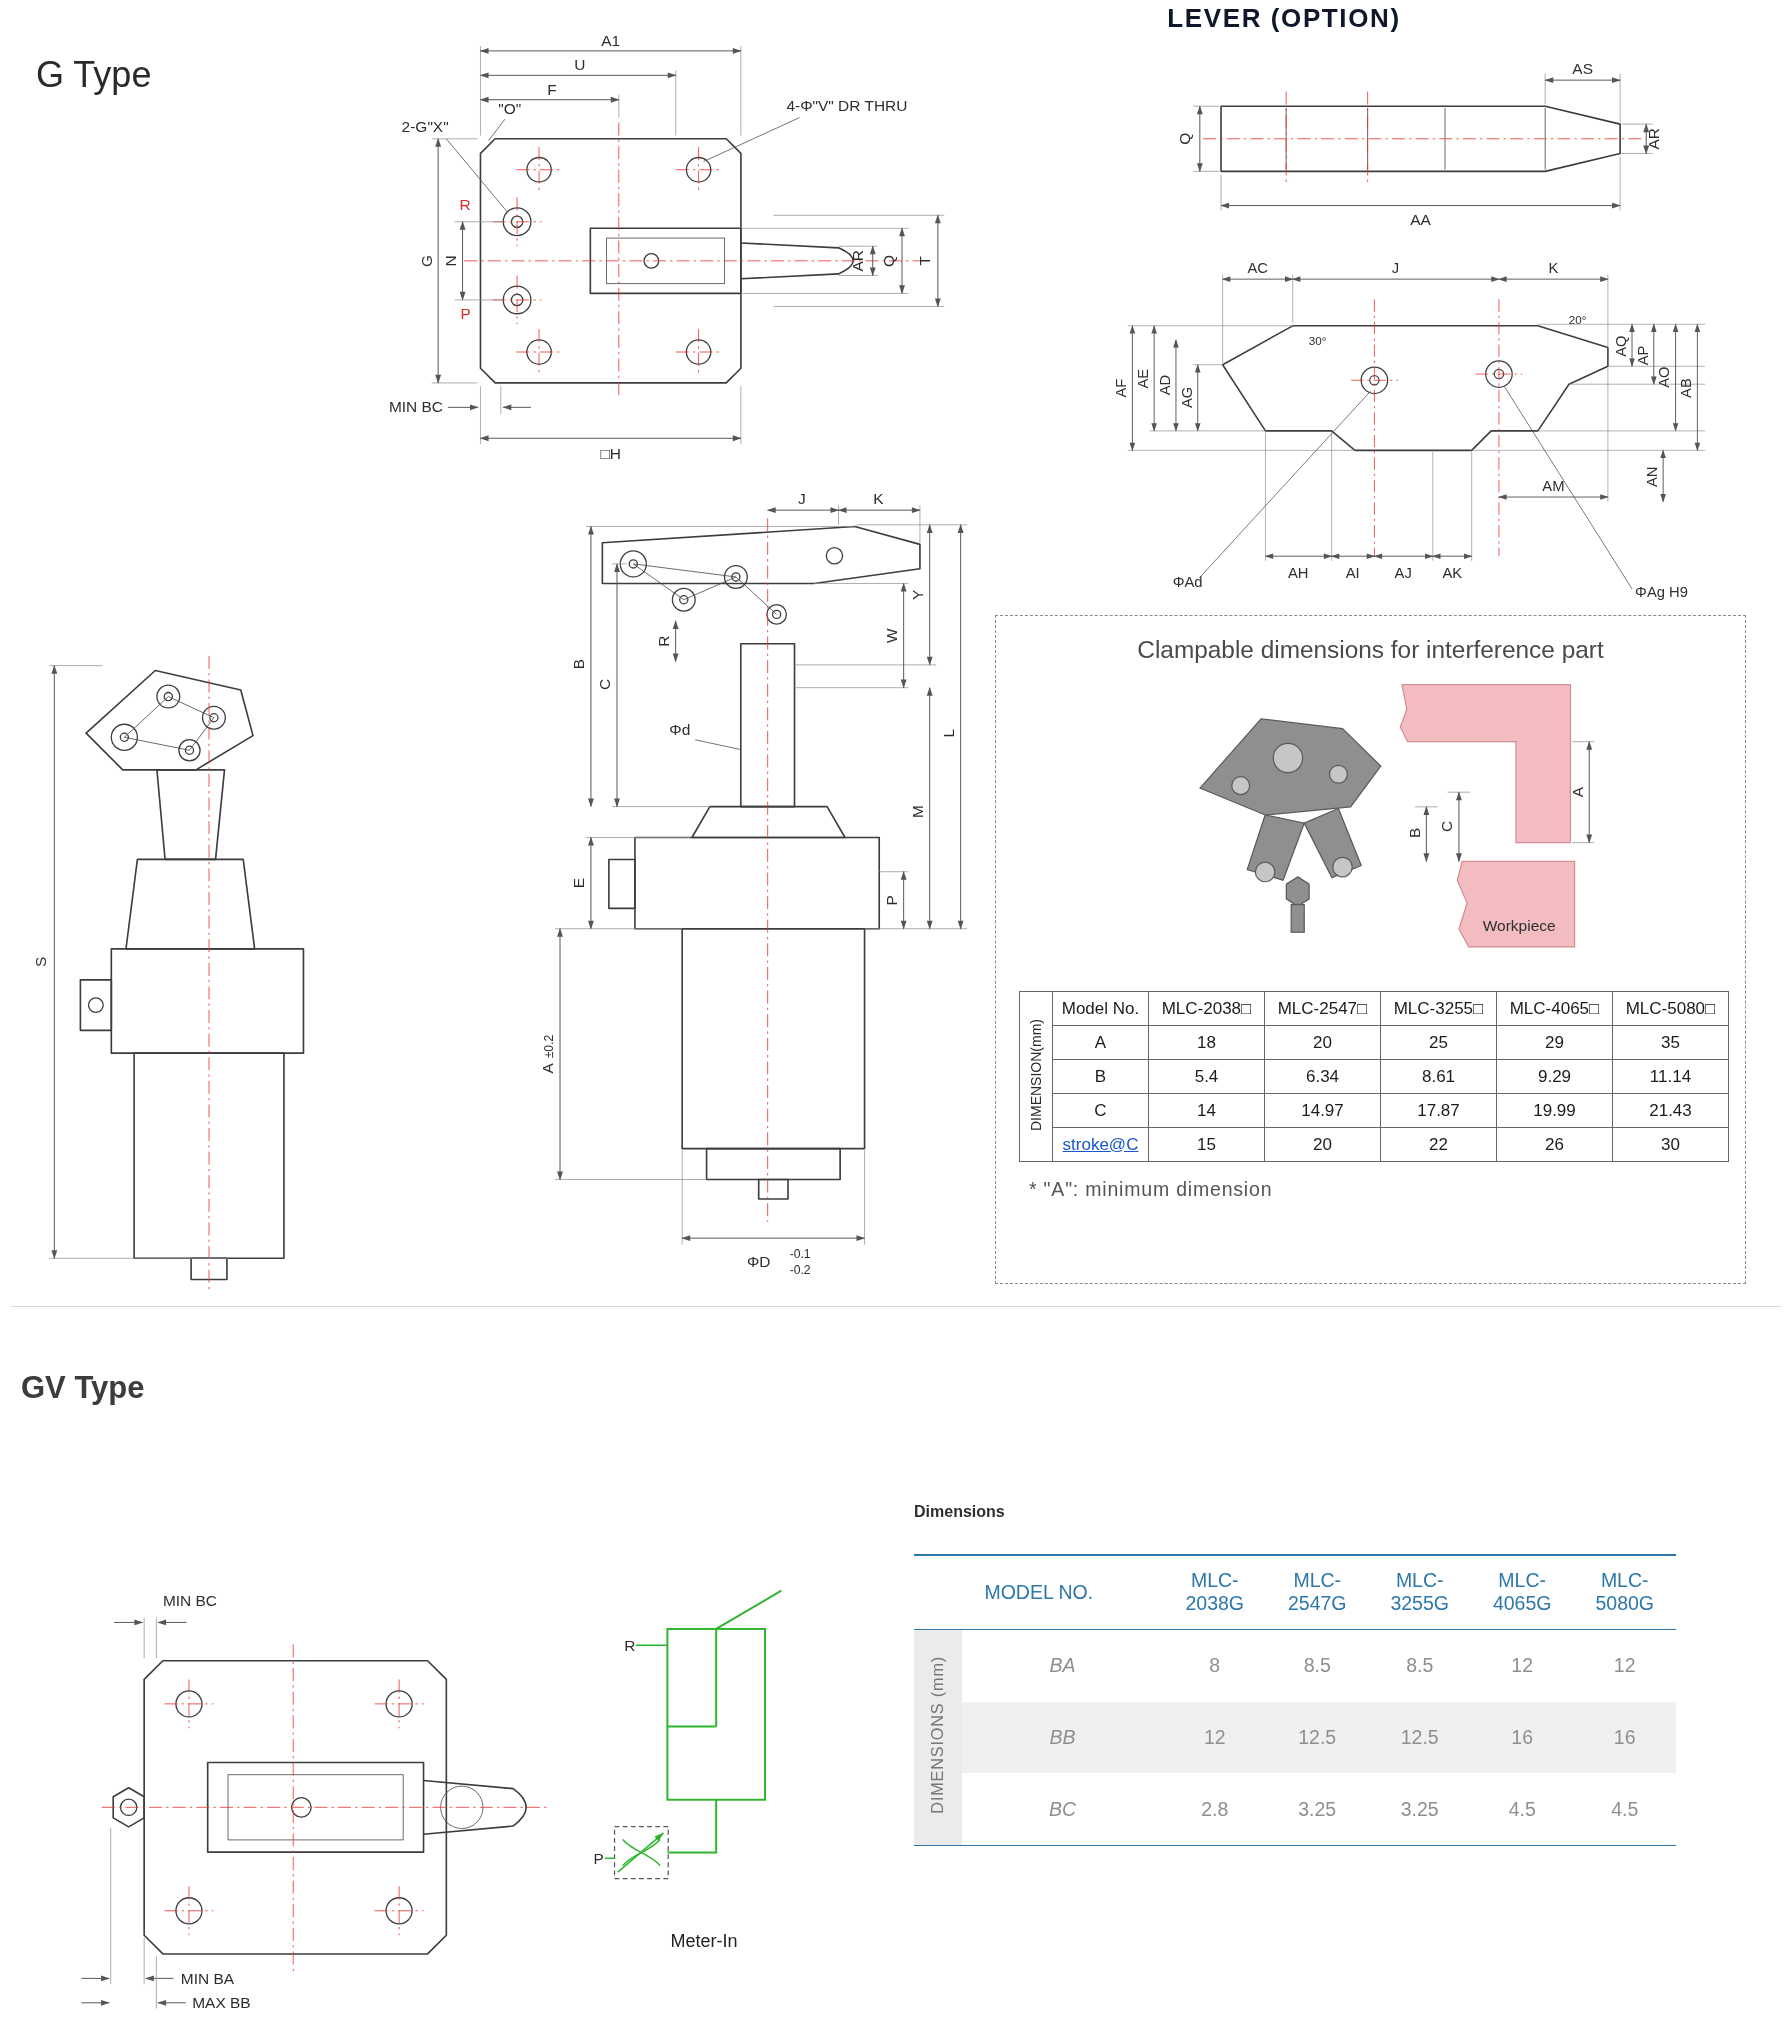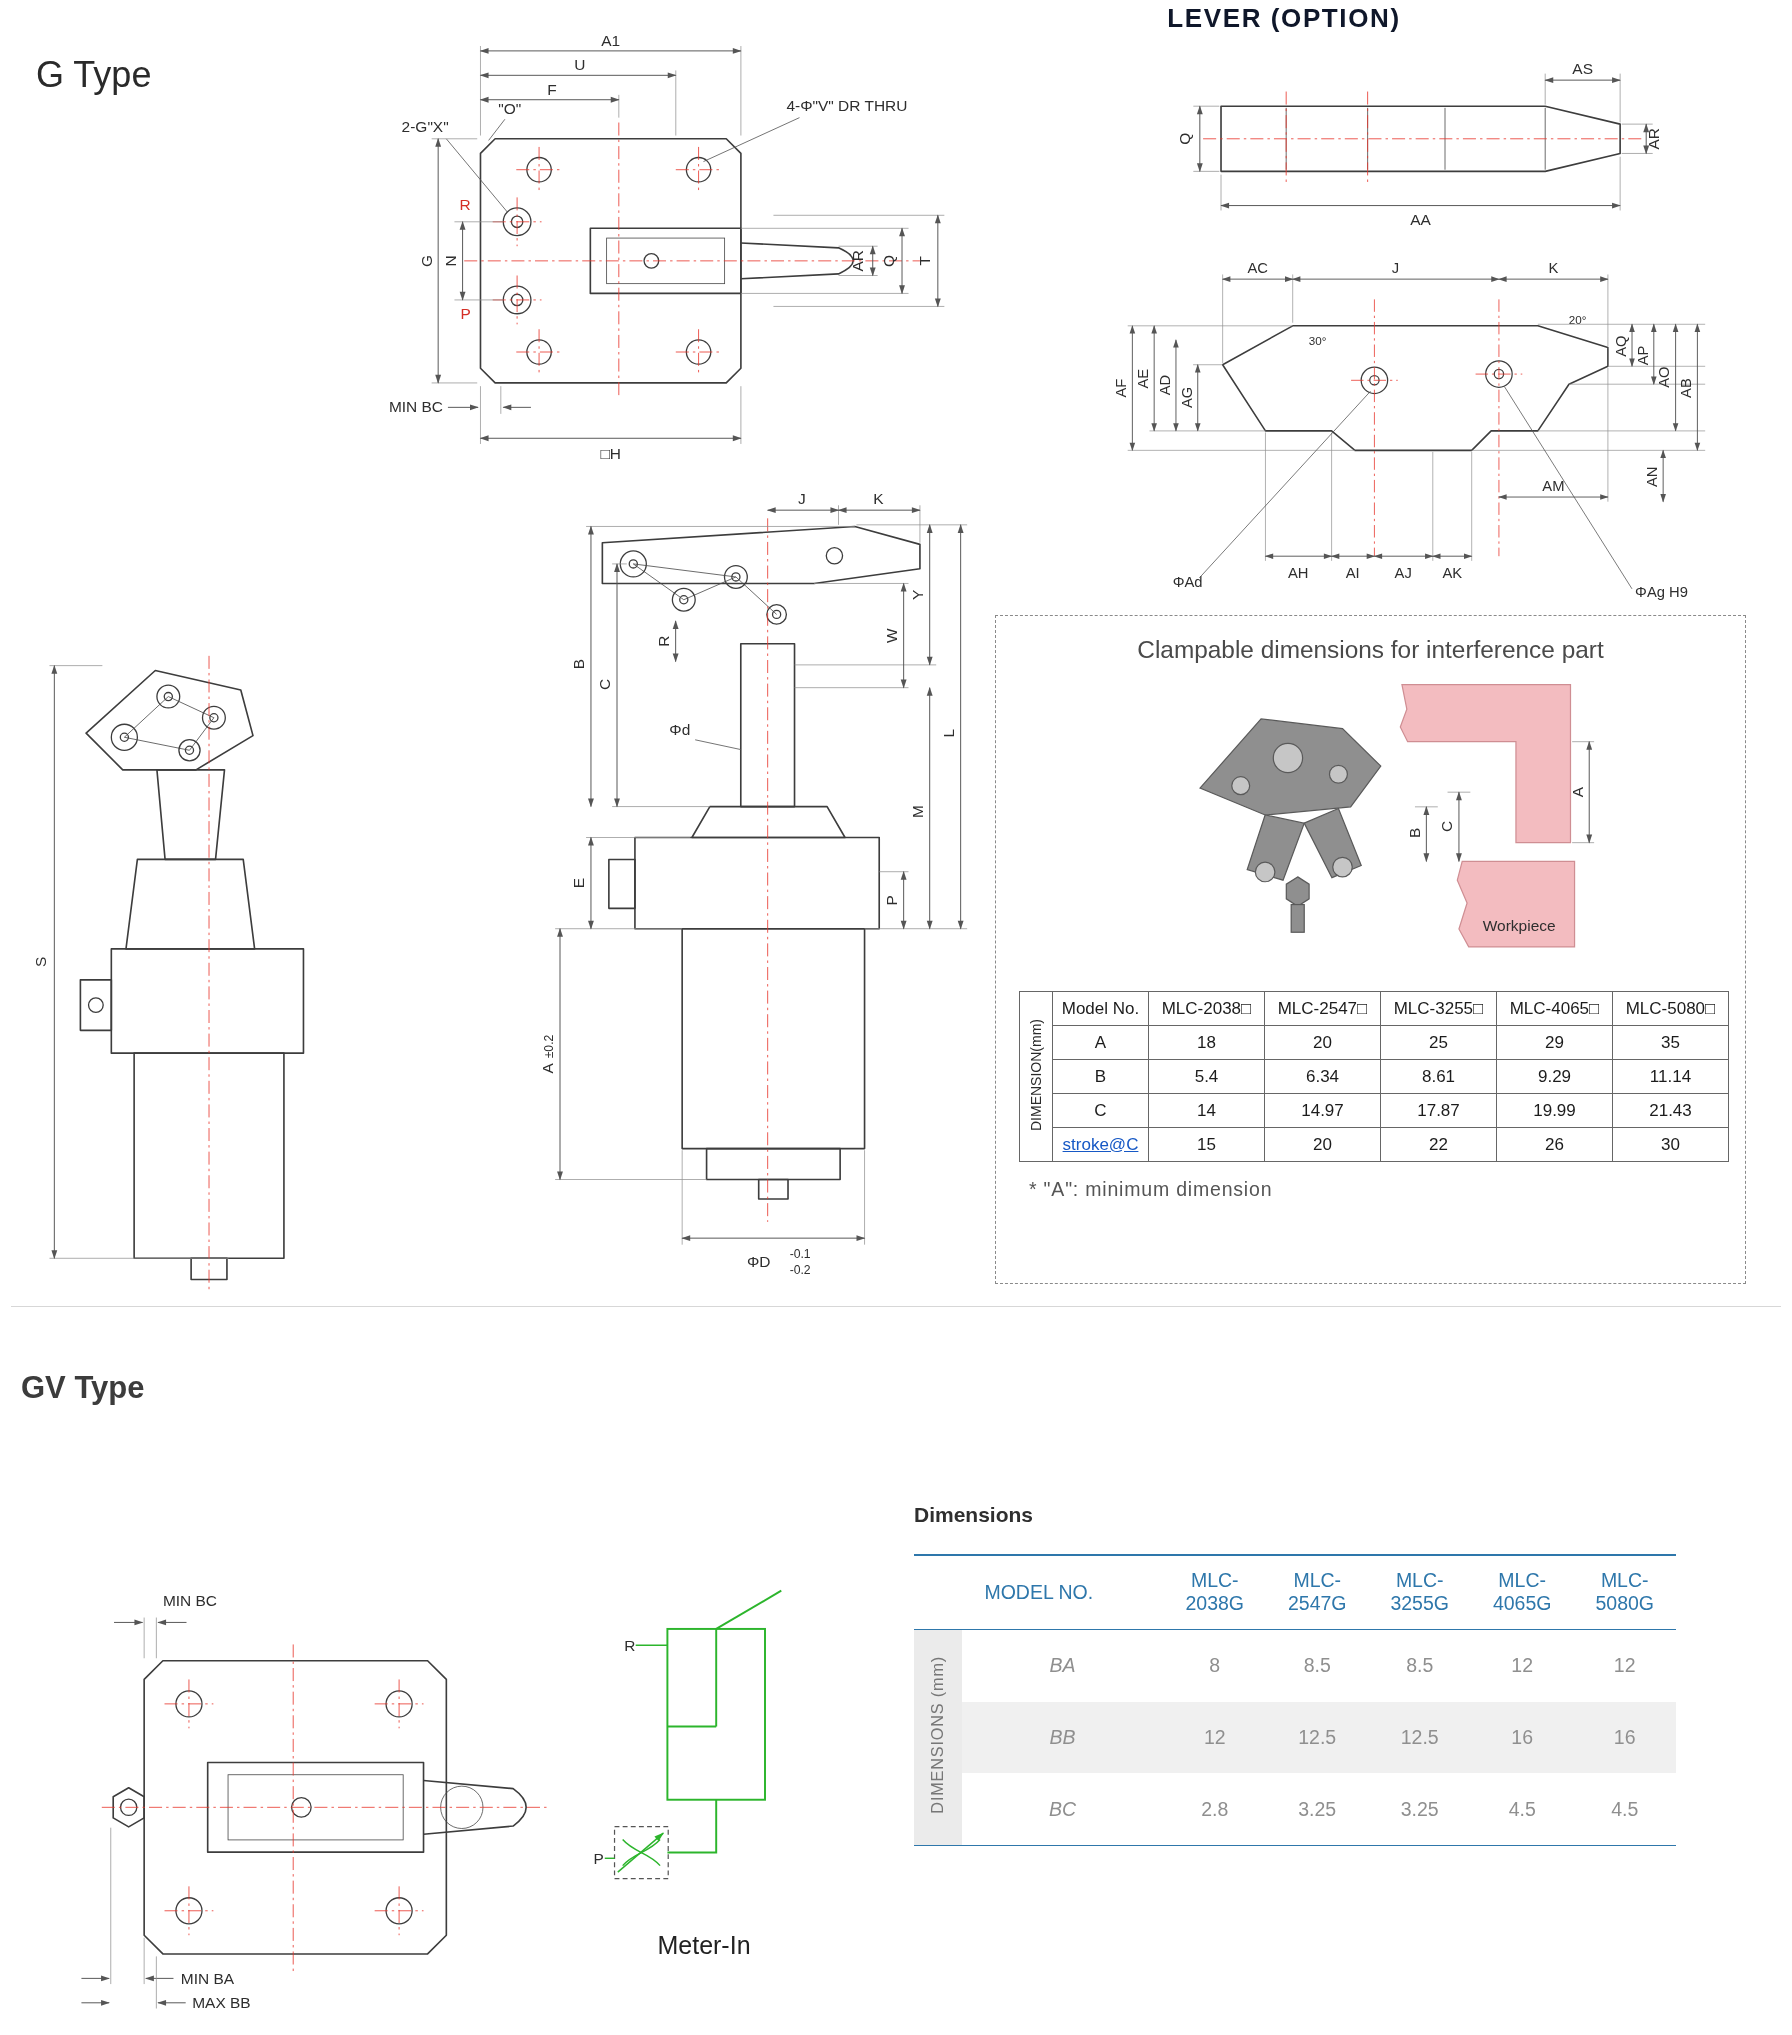--- a/index.html
+++ b/index.html
@@ -18,34 +18,34 @@
 .red{fill:#d42f26;}
 .sm{font-size:15px;}
 .grn{stroke:#2cb52c;stroke-width:2.4;fill:none;}
 .grnthin{stroke:#2cb52c;stroke-width:1.8;fill:none;}
 .gray-part{fill:#8f8f8f;stroke:#5a5a5a;stroke-width:1.5;}
 .gray-bolt{fill:#c6c6c6;stroke:#5a5a5a;stroke-width:1.5;}
 .pink-part{fill:#f3bcc0;stroke:#cf8e93;stroke-width:1.5;}
 .h-g{position:absolute;left:36px;top:54px;font-size:36px;color:#2a2a2a;}
 .h-lever{position:absolute;left:1105px;top:3.3px;width:358px;text-align:center;font-size:26px;font-weight:bold;color:#0f172a;letter-spacing:1.6px;}
 .h-gv{position:absolute;left:21px;top:1370px;font-size:31px;font-weight:bold;color:#3c3c3c;}
-.h-dims{position:absolute;left:914px;top:1503px;font-size:21px;font-weight:bold;color:#2f2f2f;}
+.h-dims{position:absolute;left:914px;top:1503px;font-size:16px;font-weight:bold;color:#2f2f2f;}
 .divider{position:absolute;left:11.4px;top:1306px;width:1770px;border-top:0.8px solid #d7d7d7;}
 .clamp-box{position:absolute;left:995px;top:615px;width:751px;height:669px;border:1.6px dashed #8a8a8a;}
 .clamp-title{position:absolute;top:19.5px;left:0;width:100%;text-align:center;font-size:24.4px;color:#4a4a4a;}
 .clamp-illu{position:absolute;left:147px;top:54px;}
 .ctable{position:absolute;left:23px;top:375px;border-collapse:collapse;font-size:17px;color:#1c1c1c;}
 .ctable td{border:0.8px solid #666;padding:6.5px 4.9px;text-align:center;}
 .ctable td.cval{min-width:116px;}
 .ctable td.clabel{min-width:96px;}
 .ctable td.cside{min-width:0;width:33px;padding:1.6px;font-size:14px;color:#2a2a2a;}
 .cside span{writing-mode:vertical-rl;transform:rotate(180deg);display:inline-block;}
 .clink{color:#1658c5;text-decoration:underline;}
 .cnote{position:absolute;left:33px;top:562px;font-size:19.5px;color:#555;letter-spacing:0.8px;}
-.meter-caption{position:absolute;left:582px;top:1931px;width:244px;text-align:center;font-size:25px;color:#222;}
+.meter-caption{position:absolute;left:582px;top:1931px;width:244px;text-align:center;font-size:18px;color:#222;}
 .dims-wrap{position:absolute;left:914px;top:1554px;width:762px;}
 .dims-table{width:100%;border-collapse:collapse;font-size:19.5px;border-top:2.4px solid #2e77ab;border-bottom:1.6px solid #2e77ab;}
 .dims-table td{text-align:center;vertical-align:middle;}
 .dims-head td{color:#2e77ab;border-bottom:1.6px solid #2e77ab;padding:13px 4.9px;line-height:1.2;}
 .dims-head td.model{width:99px;}
 .dims-body td{color:#8f8f8f;padding:24.4px 4.9px;}
 .dims-body td.rlabel{width:195px;font-style:italic;}
 .row-alt{background:#f0f0f0;}
 .dside{background:#ebebeb;width:46px;padding:0 !important;}
 .dside span{writing-mode:vertical-rl;transform:rotate(180deg);display:inline-block;font-size:16.3px;color:#777;letter-spacing:0.8px;}

